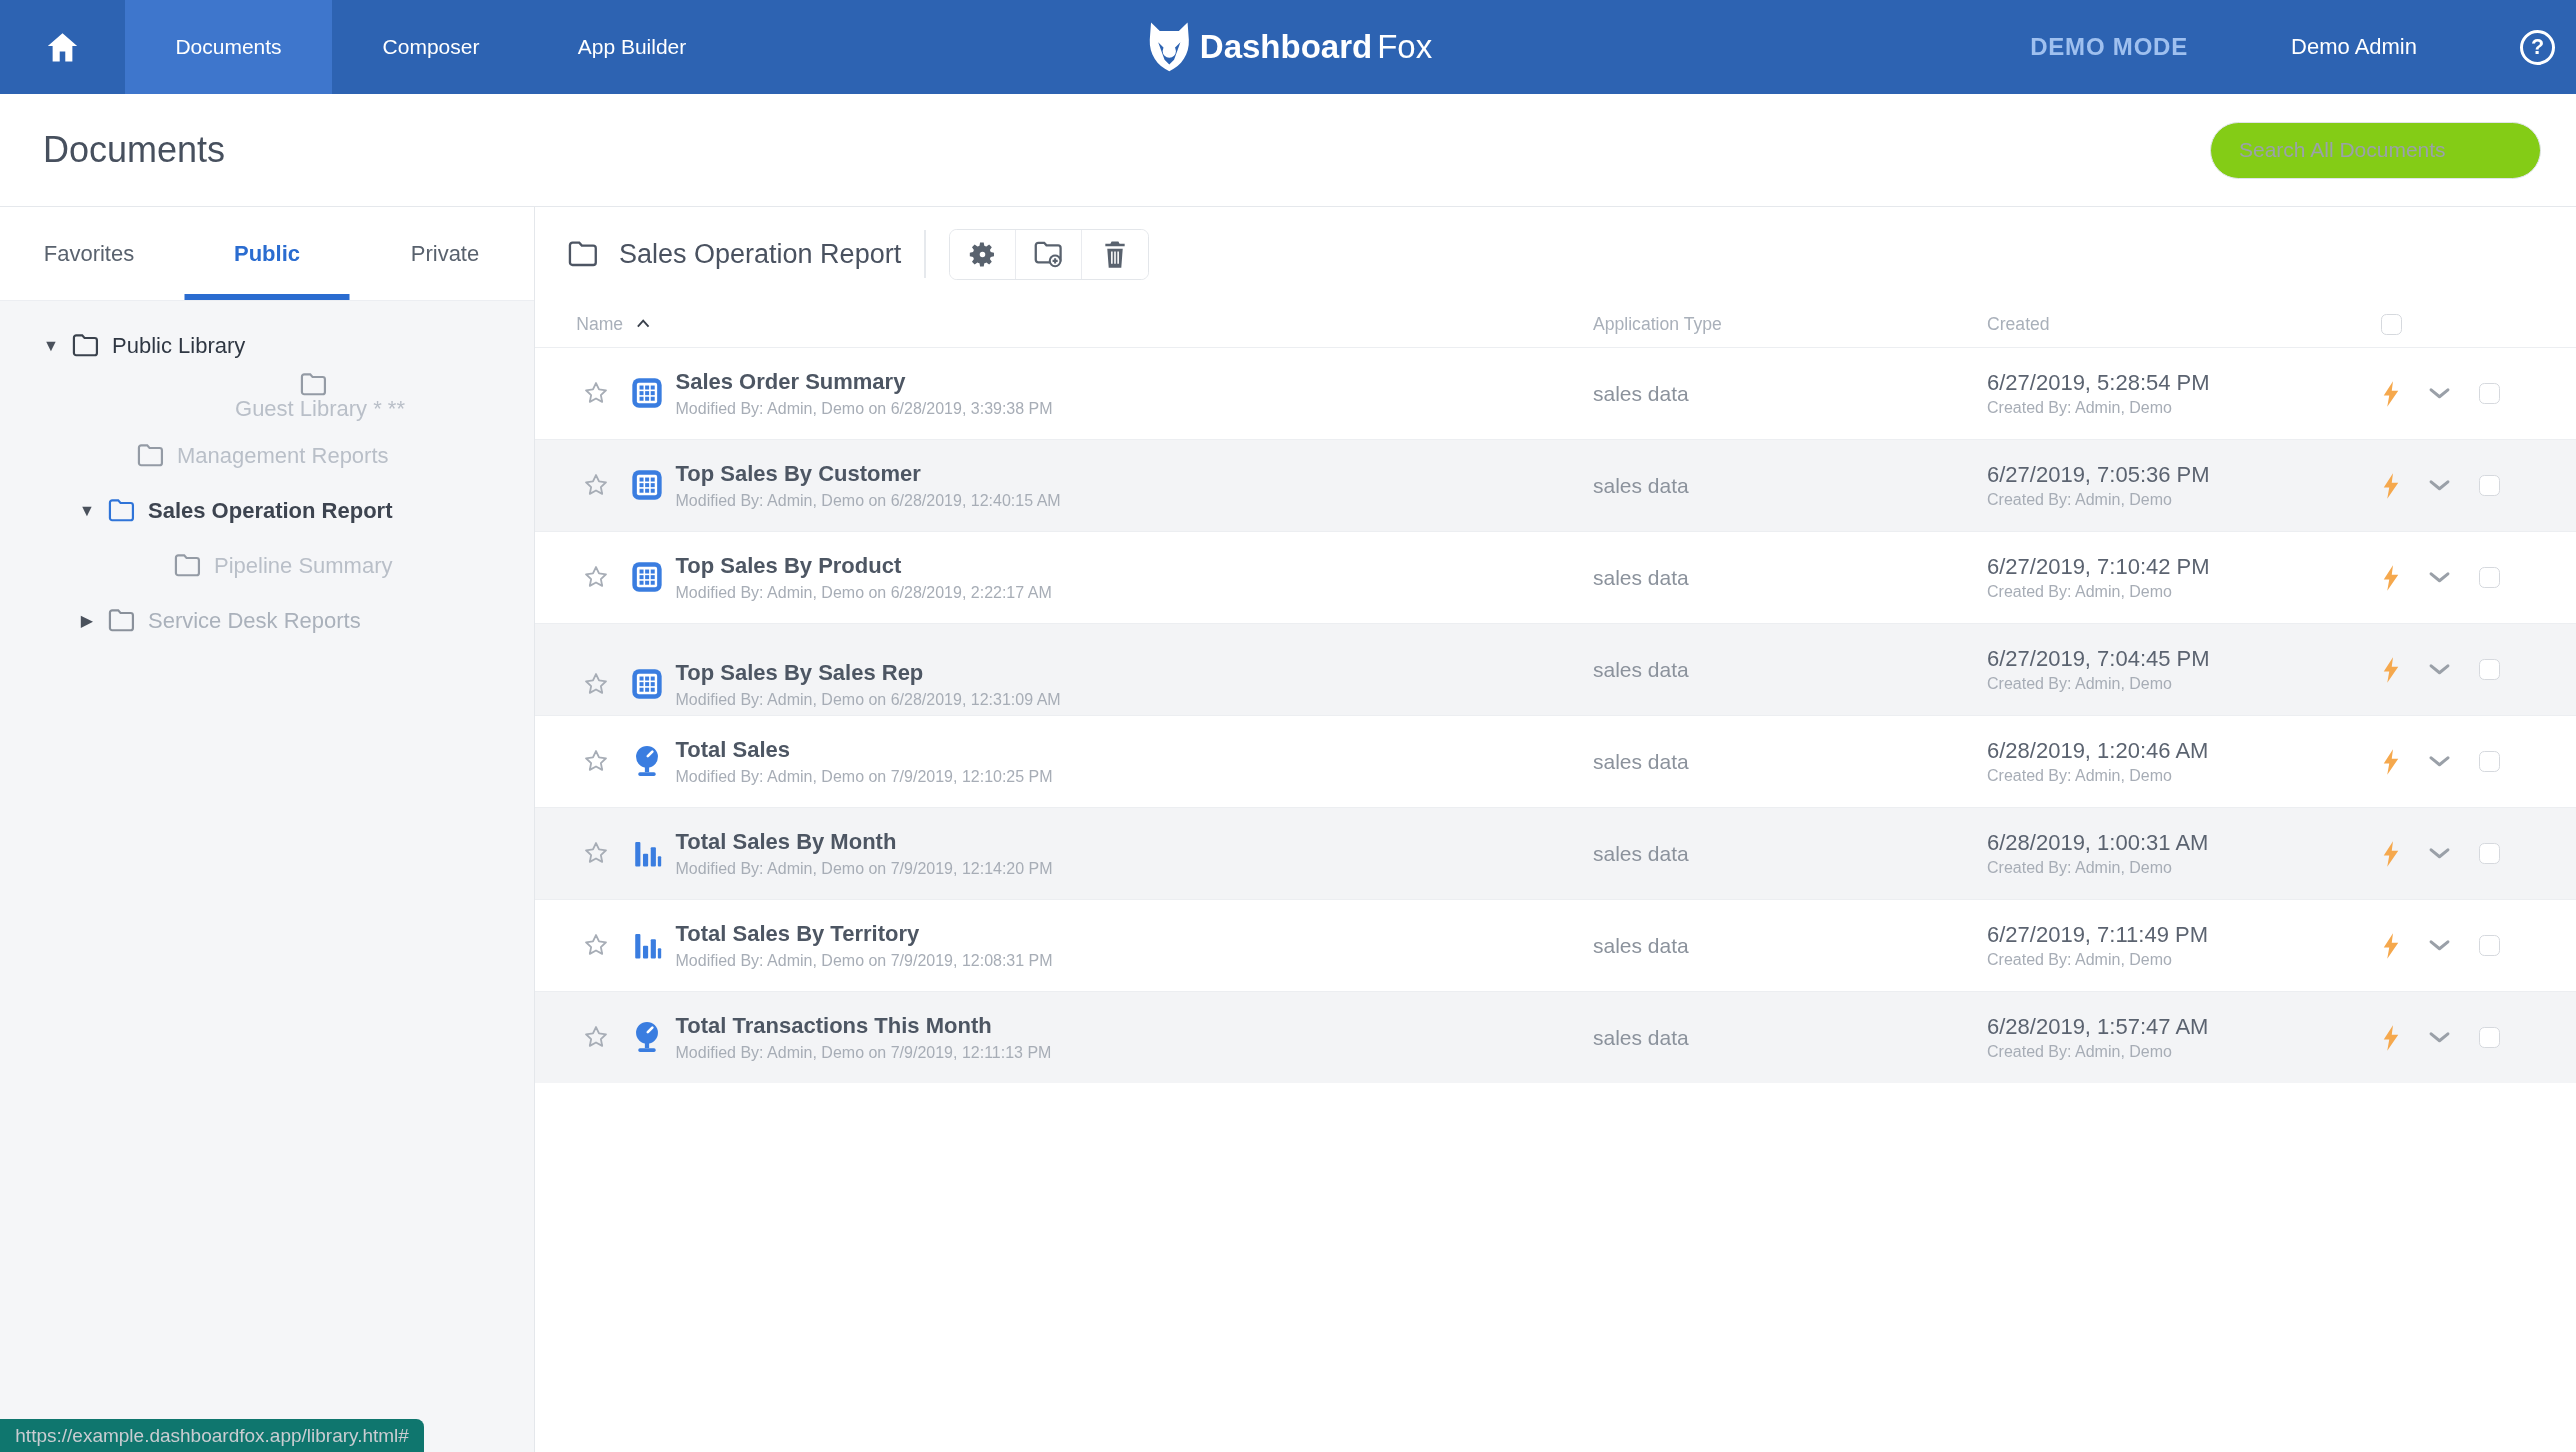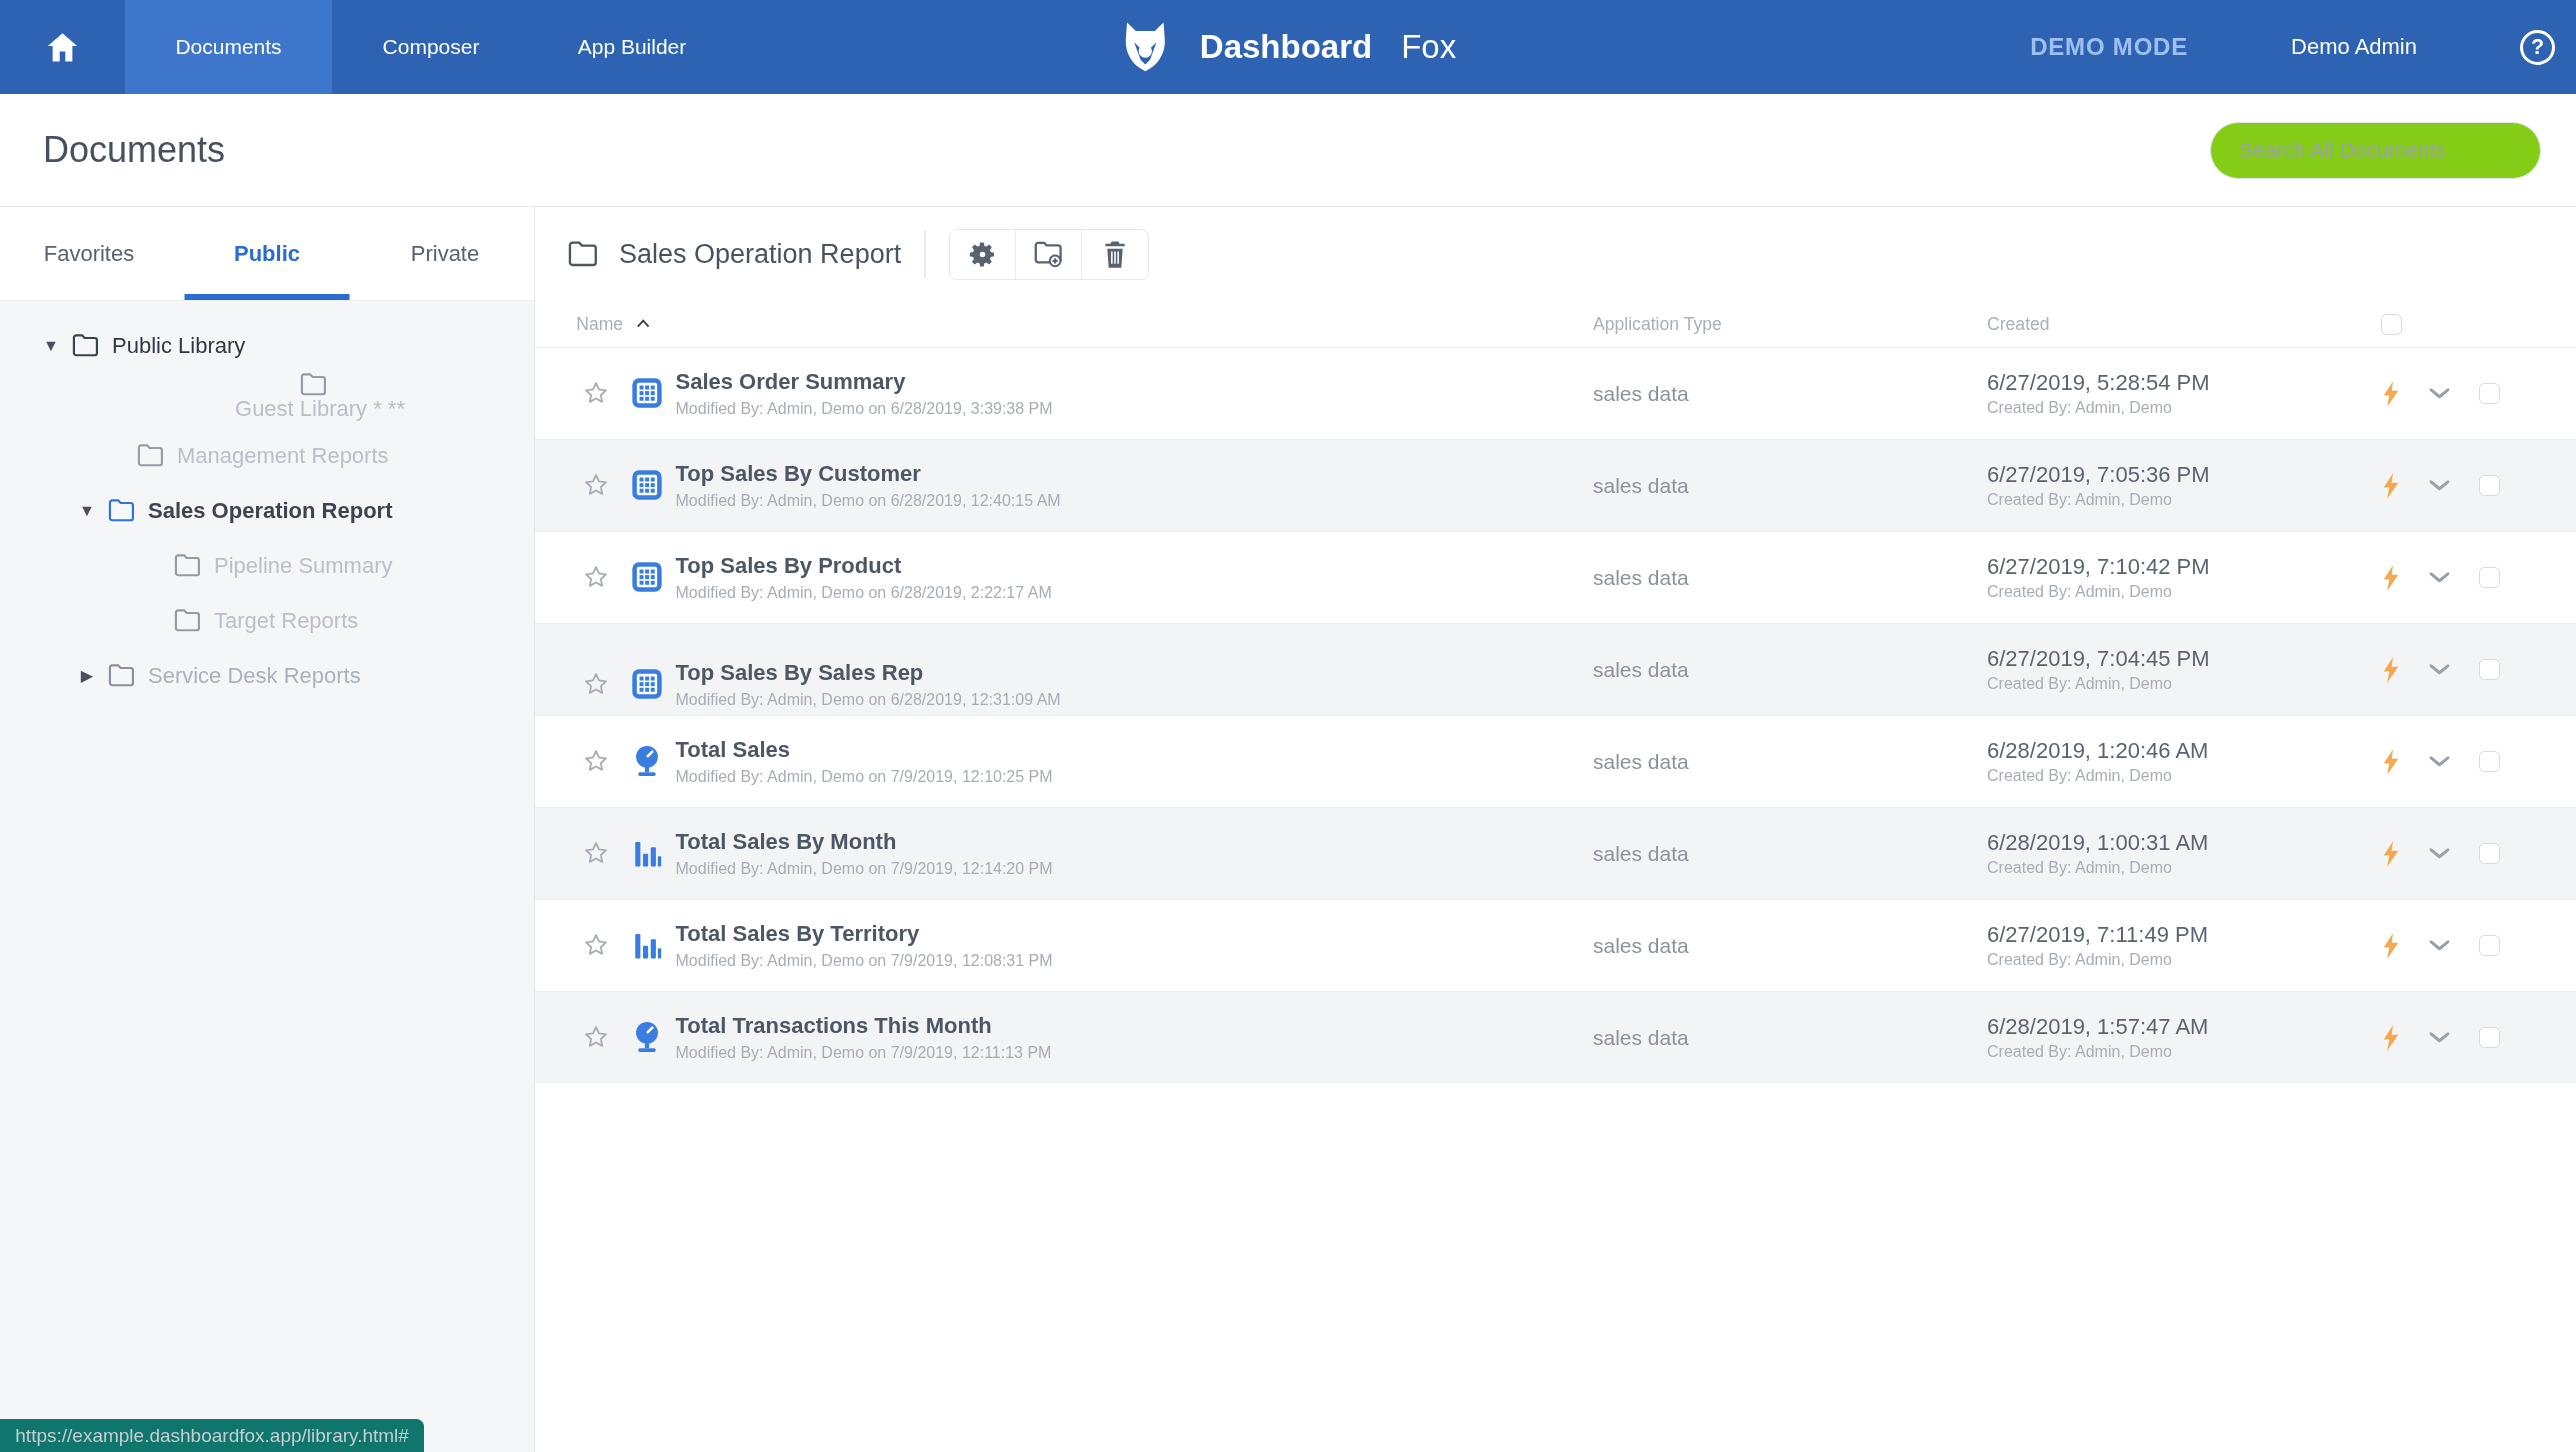--- a/index.html
+++ b/index.html
@@ -4,21 +4,21 @@
 <style>
   * { box-sizing: border-box; margin: 0; padding: 0; }
   html,body { width: 2576px; height: 1453px; overflow: hidden; }
   body { font-family: "Liberation Sans", sans-serif; background: #fff; position: relative; }
 
   
   .navbar { height: 94px; background: #2d63b2; display: flex; align-items: stretch; position: relative; }
   .nav-home { width: 125px; display: flex; align-items: center; justify-content: center; cursor: pointer; }
   .nav-tab { display: flex; align-items: center; justify-content: center; color: #fff; font-size: 21px; cursor: pointer; }
   .nav-tab.active { background: #3e76cc; }
-  .logo { position: absolute; left: 50%; top: 0; height: 100%; transform: translateX(-50%); display: flex; align-items: center; gap: 29px; color: #fff; }
+  .logo { position: absolute; left: 50%; top: 0; height: 100%; transform: translateX(-50%); display: flex; align-items: center; gap: 5px; color: #fff; }
   .logo-bold { font-weight: 700; font-size: 33px; }
   .logo-light { font-weight: 400; font-size: 33px; }
   .nav-right { position: absolute; right: 0; top: 0; height: 100%; display: flex; align-items: center; gap: 103px; padding-right: 21px; }
   .demo-mode { color: #9fc0ef; font-weight: 700; font-size: 24px; letter-spacing: 0.8px; }
   .user-name { color: #fff; font-size: 22px; }
   .help { width: 35px; height: 35px; border: 3.1px solid #fff; border-radius: 50%; color: #fff; display: flex; align-items: center; justify-content: center; font-size: 21.5px; font-weight: 700; cursor: pointer; }
 
   
   .page-header { height: 113px; border-bottom: 0.8px solid #e5e8ec; display: flex; align-items: center; justify-content: space-between; padding: 0 35px 0 43px; background: #fff; }
   .page-title { font-size: 36px; color: #47505e; font-weight: 500; }
@@ -176,29 +176,20 @@
   <div class="tree-item ti-muted" style="padding-left: 143px;">
     <span class="tree-caret hidden"></span>
     <span class="tree-folder">
       <svg width="28" height="23" viewBox="0 0 24 20">
               <path d="M1.5 3.2a2 2 0 0 1 2-2h5.2l2 2.3h8.8a2 2 0 0 1 2 2v11a2 2 0 0 1-2 2h-16a2 2 0 0 1-2-2Z" fill="none" stroke-width="1.9" stroke="#949ba5"></path>
             </svg>
     </span>
     <span class="tree-label">Pipeline Summary</span>
   </div>
 
-  <div class="tree-item ti-muted" style="padding-left: 143px;">
-    <span class="tree-caret hidden"></span>
-    <span class="tree-folder">
-      <svg width="28" height="23" viewBox="0 0 24 20">
-              <path d="M1.5 3.2a2 2 0 0 1 2-2h5.2l2 2.3h8.8a2 2 0 0 1 2 2v11a2 2 0 0 1-2 2h-16a2 2 0 0 1-2-2Z" fill="none" stroke-width="1.9" stroke="#949ba5"></path>
-            </svg>
-    </span>
-    <span class="tree-label">Target Reports</span>
-  </div>
 
   <div class="tree-item ti-muted2" style="padding-left: 77px;">
     <span class="tree-caret">▶</span>
     <span class="tree-folder">
       <svg width="28" height="23" viewBox="0 0 24 20">
               <path d="M1.5 3.2a2 2 0 0 1 2-2h5.2l2 2.3h8.8a2 2 0 0 1 2 2v11a2 2 0 0 1-2 2h-16a2 2 0 0 1-2-2Z" fill="none" stroke-width="1.9" stroke="#8a919b"></path>
             </svg>
     </span>
     <span class="tree-label">Service Desk Reports</span>
   </div>

